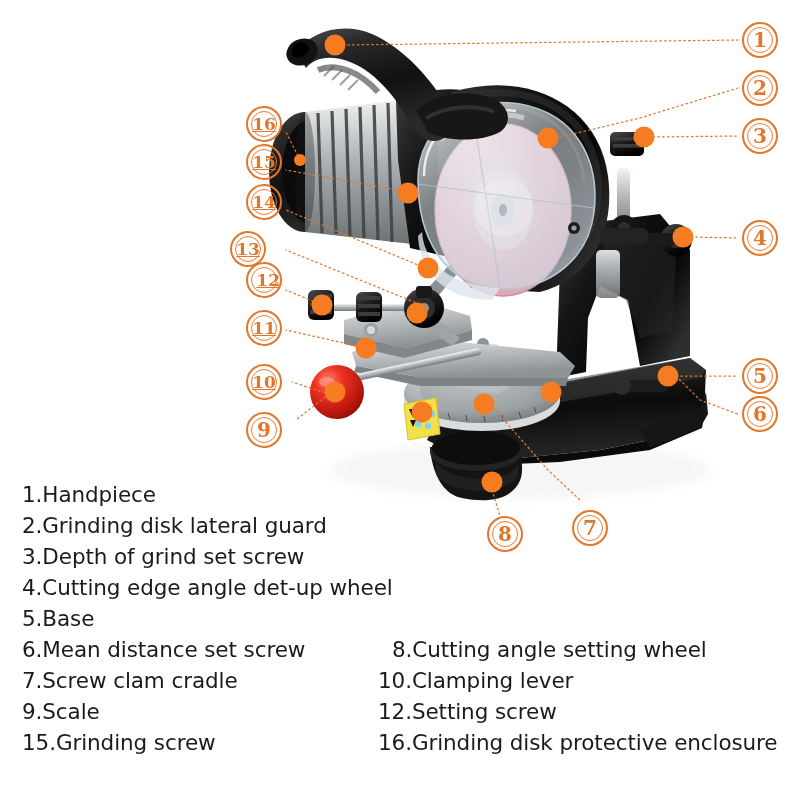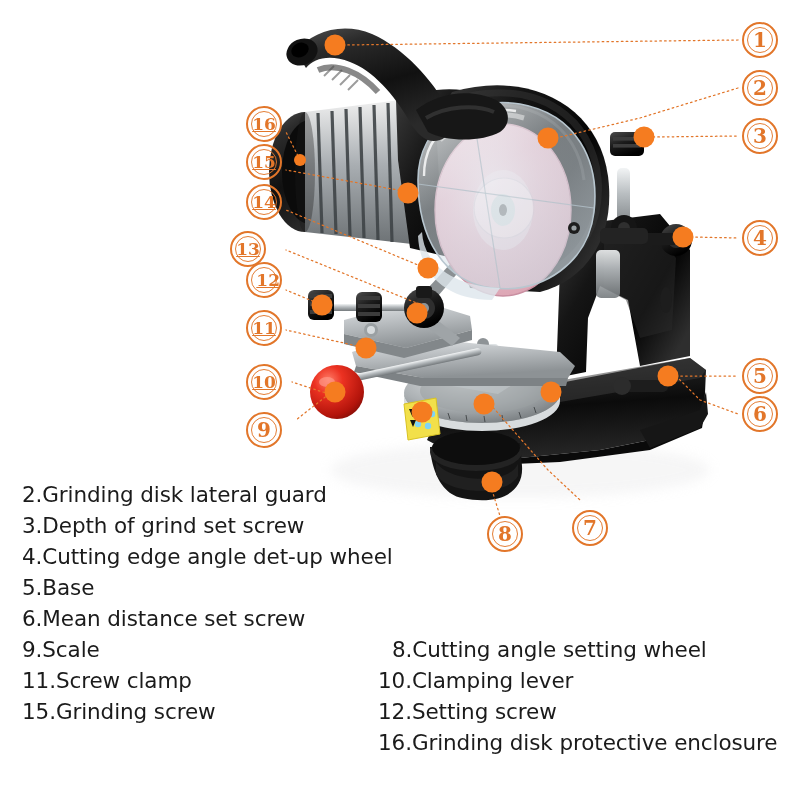--- a/index.html
+++ b/index.html
@@ -408,27 +408,28 @@
   </div>
   <div class="callout two-digit" style="left:246px;top:144px;">
     <span>15</span>
   </div>
   <div class="callout two-digit" style="left:246px;top:106px;">
     <span>16</span>
   </div>
 
   <div class="legend">
     <div class="col colA">
+      <span class="row">1.Handpiece</span>
       <span class="row">2.Grinding disk lateral guard</span>
       <span class="row">3.Depth of grind set screw</span>
       <span class="row">4.Cutting edge angle det-up wheel</span>
       <span class="row">5.Base</span>
       <span class="row">6.Mean distance set screw</span>
+      <span class="row">7.Screw clam cradle</span>
       <span class="row">9.Scale</span>
-      <span class="row">11.Screw clamp</span>
       <span class="row">15.Grinding screw</span>
     </div>
 
     <div class="col colB">
       <span class="row r8">8.Cutting angle setting wheel</span>
       <span class="row">10.Clamping lever</span>
       <span class="row">12.Setting screw</span>
       <span class="row">16.Grinding disk protective enclosure</span>
     </div>
   </div>

